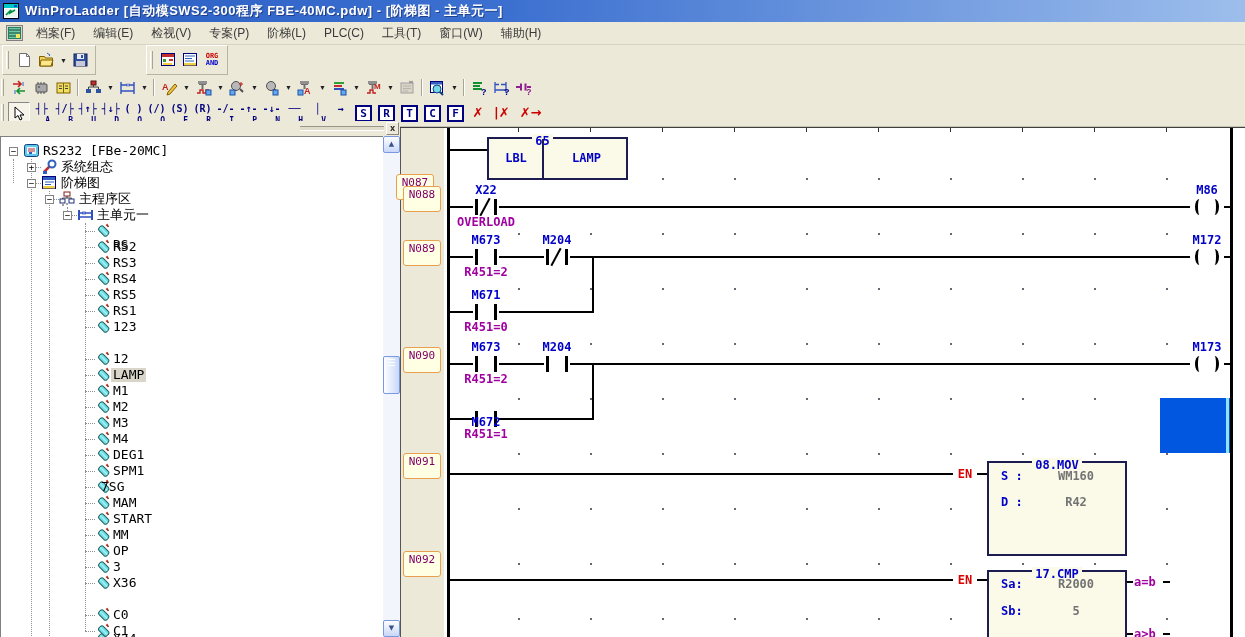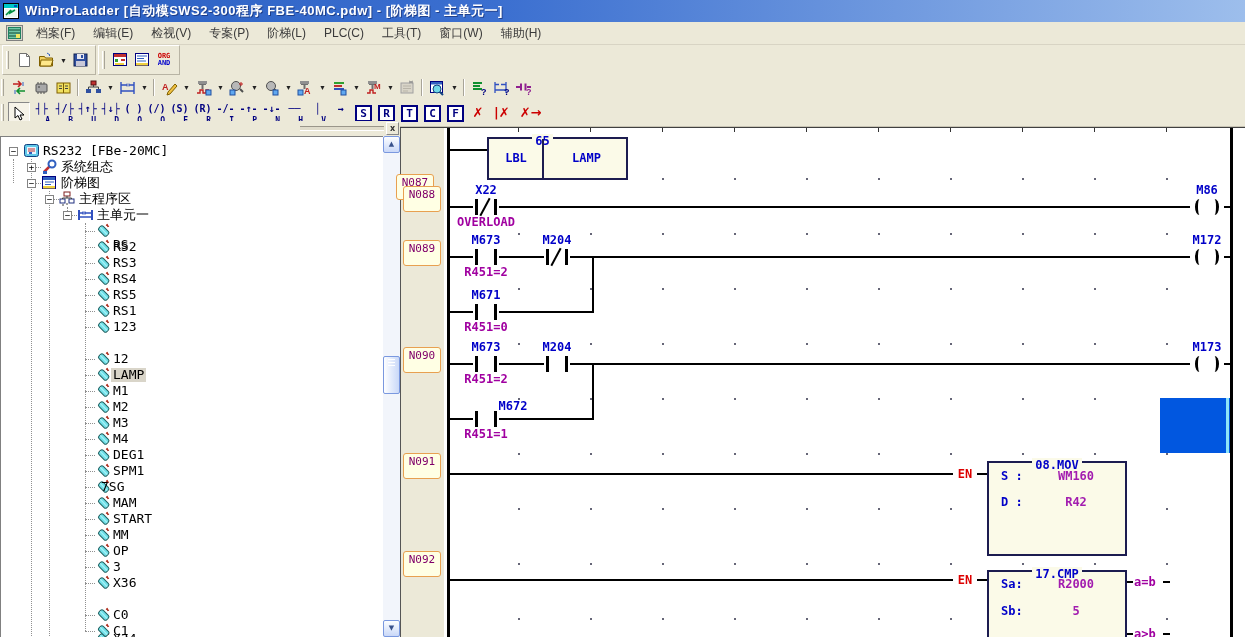--- a/index.html
+++ b/index.html
@@ -15,21 +15,21 @@
     margin-left:6px; white-space:nowrap; text-shadow:1px 1px 0 rgba(0,0,40,.4); }
 
   
   #menubar { position:absolute; left:0; top:22px; width:1245px; height:23px; background:#ECE9D8;
     border-bottom:1px solid #D8D4C4; display:flex; align-items:center; }
   .menu-item { font-size:12px; color:#3a3a3a; padding:3px 9px; white-space:nowrap; cursor:default; }
   #menu-child-icon { margin:0 4px 0 6px; }
 
   
   .toolbar { position:absolute; left:0; background:#ECE9D8; display:flex; align-items:center; }
-  #toolbar1 { top:45px; width:1245px; height:30px; }
+  #toolbar1 { top:45px; width:1245px; height:30px;gap:48px; }
   #toolbar2 { top:75px; width:1245px; height:25px; }
   #toolbar3 { top:100px; width:1245px; height:27px; border-bottom:1px solid #C8C4B4; }
   .tb-section { display:flex; align-items:center; height:100%; padding:1px 4px 1px 2px;
     border:1px solid; border-color:#FFFFFF #B8B4A4 #B8B4A4 #FFFFFF; margin-left:2px; background:#ECE9D8; }
   .grip { width:3px; height:70%; border-left:1px solid #fff; border-right:1px solid #A8A498;
     margin:0 4px 0 1px; }
   .tb-sep { width:2px; height:70%; border-left:1px solid #A8A498; border-right:1px solid #fff; margin:0 3px; }
   .tb-btn { min-width:22px; height:22px; display:flex; align-items:center; justify-content:center;
     border:1px solid transparent; position:relative; }
   .tb-btn.pressed { border-color:#888 #fff #fff #888; background:#F6F3E8; }
@@ -100,21 +100,21 @@
   .coil { position:absolute; width:34px; height:18px; background:#fff; }
   .coil .cl,.coil .cr { position:absolute; top:1px; width:9px; height:16px; }
   .coil .cl { left:5px; border-left:3px solid #000; border-radius:50%; }
   .coil .cr { right:5px; border-right:3px solid #000; border-radius:50%; }
 
   .fblock { position:absolute; background:#FBFAE8; border:2px solid #1C1C50; }
   .fblock .ftitle { position:absolute; left:0; right:0; top:-8px; text-align:center; }
   .fblock .ftitle span { background:#FBFAE8; padding:0 3px; color:#0000C8;
     font:bold 12px/13px "DejaVu Sans Mono",monospace; }
   .fblock .fkey { position:absolute; left:12px; color:#0000C8; font:bold 12px/13px "DejaVu Sans Mono",monospace; }
-  .fblock .fval { position:absolute; left:44px; width:86px; text-align:center; color:#a21caf;
+  .fblock .fval { position:absolute; left:44px; width:86px; text-align:center; color:#737373;
     font:bold 12px/13px "DejaVu Sans Mono",monospace; }
   .fblock .fcell { position:absolute; top:0; bottom:0; display:flex; align-items:center; justify-content:center;
     color:#0000C8; font:bold 12px/13px "DejaVu Sans Mono",monospace; }
   .fblock .fdivider { position:absolute; top:0; bottom:0; width:2px; background:#1C1C50; }
   .en-label { position:absolute; width:24px; text-align:center; background:#fff; color:#DD0000;
     font:bold 12px/14px "DejaVu Sans Mono",monospace; }
   .fb-out { position:absolute; color:#A000A0; font:bold 12px/13px "DejaVu Sans Mono",monospace; white-space:nowrap; }
   #cursor-cell { position:absolute; background:#0157E0; }
   #cursor-cell .stripe { position:absolute; right:1px; top:0; bottom:0; width:3px; background:#8EE4F8; }
 </style>
@@ -1072,21 +1072,21 @@
       <div class="lad-sub" style="left: 486px; top: 373px;">R451=2</div>
       <div class="contact" style="left: 544px; top: 355px;">
         <div class="bar b1"></div>
         <div class="bar b2"></div>
       </div>
       <div class="lad-label" style="left: 557px; top: 341px;">M204</div>
       <div class="contact" style="left: 473px; top: 410px;">
         <div class="bar b1"></div>
         <div class="bar b2"></div>
       </div>
-      <div class="lad-label" style="left: 486px; top: 400px; margin-left: 27px;">M672</div>
+      <div class="lad-label" style="left: 486px; top: 416px;">M672</div>
       <div class="lad-sub" style="left: 486px; top: 428px;">R451=1</div>
       <div class="coil" style="left: 1190px; top: 198px;">
         <div class="cl"></div>
         <div class="cr"></div>
       </div>
       <div class="lad-label" style="left: 1207px; top: 184px;">M86</div>
       <div class="coil" style="left: 1190px; top: 248px;">
         <div class="cl"></div>
         <div class="cr"></div>
       </div>

